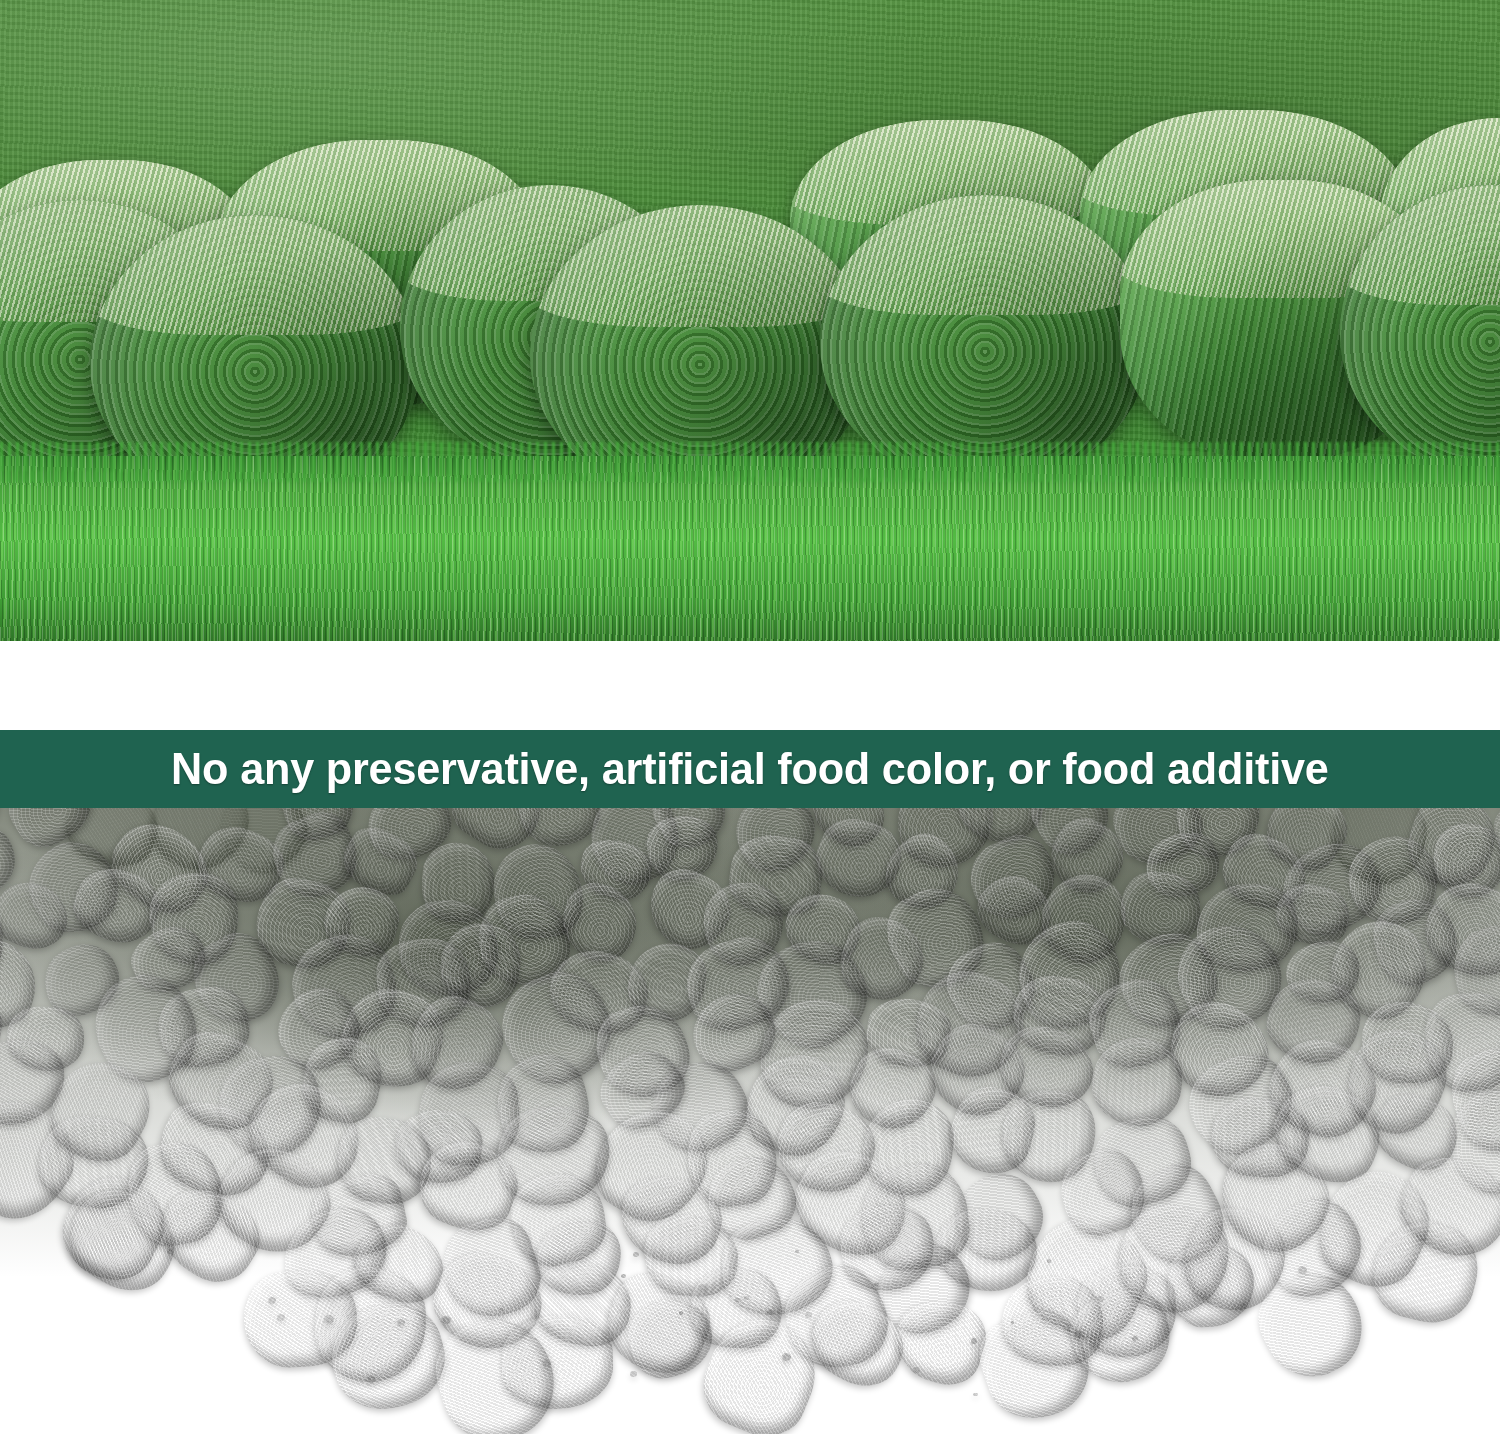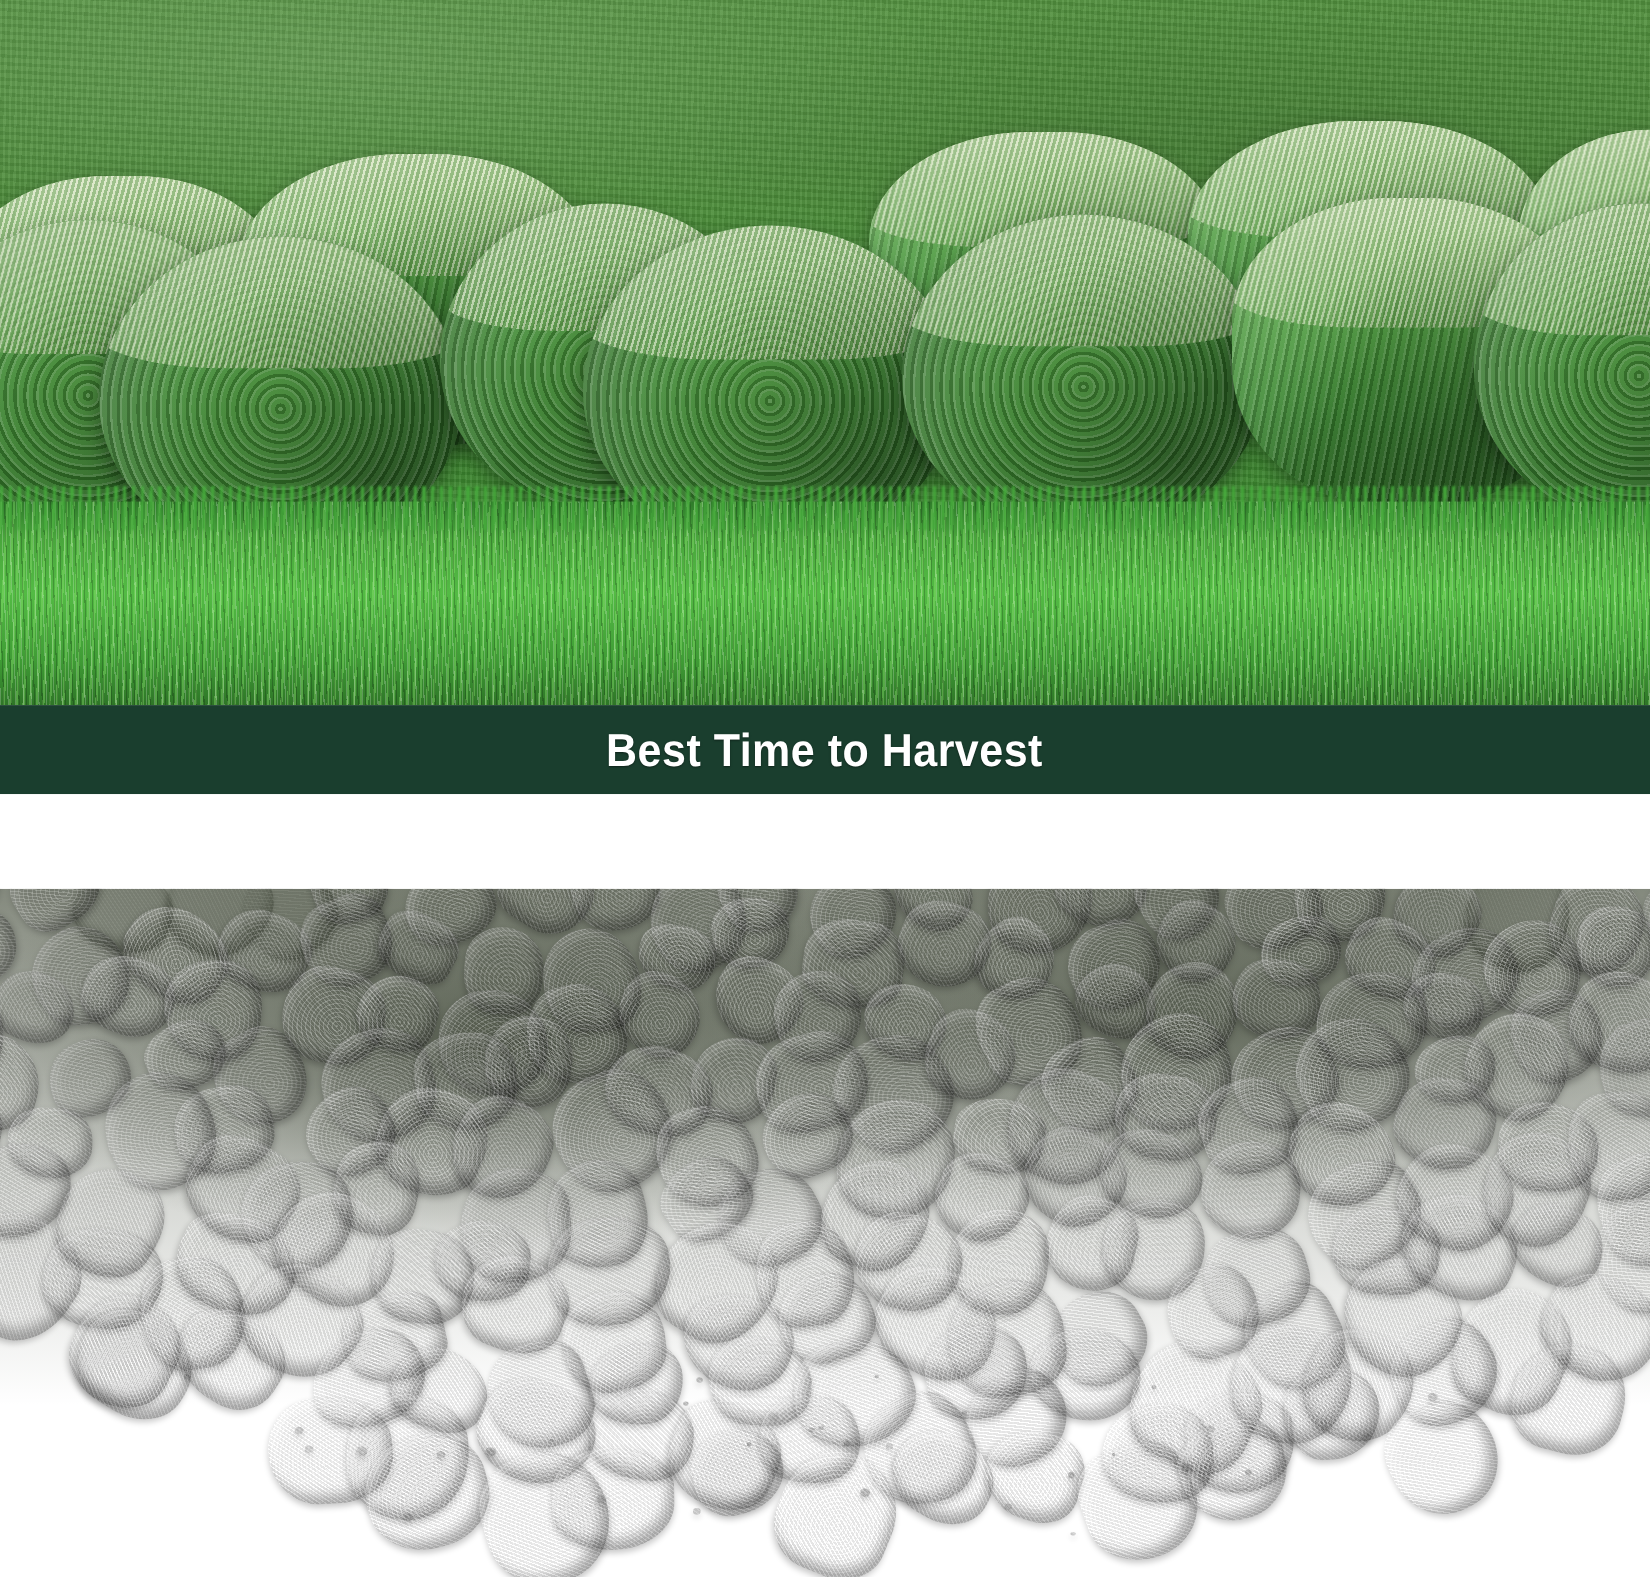--- a/index.html
+++ b/index.html
@@ -269,26 +269,26 @@
       </div>
     <div class="bale" style="left:1340px; top:185px; width:300px; height:285px;">
         <div class="face"></div>
         <div class="top"></div>
         <div class="sheen"></div>
       </div>
 
     <div class="hay-grass"></div>
   </div>
 
-  <div class="banner-dark">
-    <span class="txt">Best Time to Harvest</span>
+
+  <div class="sep-white"></div>
+
+  <div class="banner-mid">
+    <span class="txt">No any preservative, artificial food color, or food additive</span>
   </div>
-
-  <div class="sep-white"></div>
-
 
   <div class="photo-pellets">
     <div class="pellet-bed" id="pellet-bed">
         <div class="pellet" style="left: -74.1px; top: -29.4px; width: 74.1px; height: 60.4px; transform: rotate(-34.7deg); filter: brightness(0.825); z-index: 4; border-radius: 45.2282% 57.9043% 57.4265% 50.8987% / 42.2285% 42.2831% 54.4558% 40.9573%;"></div>
         <div class="pellet" style="left: 10.4px; top: -35.9px; width: 80.5px; height: 69.7px; transform: rotate(-32deg); filter: brightness(0.869); z-index: 1; border-radius: 53.1428% 60.28% 52.8322% 41.7482% / 44.9105% 57.2261% 51.1174% 44.1019%;"></div>
         <div class="pellet" style="left: 68.1px; top: -18.2px; width: 89.3px; height: 74.8px; transform: rotate(19.1deg); filter: brightness(0.87); z-index: 0; border-radius: 55.4726% 51.9778% 56.6046% 44.9601% / 61.553% 44.5693% 42.7866% 41.1146%;"></div>
         <div class="pellet" style="left: 152.7px; top: -31.1px; width: 92.5px; height: 93.1px; transform: rotate(27.2deg); filter: brightness(0.868); z-index: 0; border-radius: 42.8228% 42.0628% 50.0076% 42.6107% / 43.7427% 41.5815% 59.2682% 47.9725%;"></div>
         <div class="pellet" style="left: 224.2px; top: -21.4px; width: 79.6px; height: 83.3px; transform: rotate(-33.5deg); filter: brightness(0.958); z-index: 0; border-radius: 56.485% 61.5368% 61.159% 43.7294% / 45.4629% 49.461% 40.3143% 44.0232%;"></div>
         <div class="pellet" style="left: 282.8px; top: -35.3px; width: 69.5px; height: 64.6px; transform: rotate(-16deg); filter: brightness(0.838); z-index: 4; border-radius: 51.4336% 42.2968% 47.3133% 43.5121% / 46.4195% 57.4568% 60.0971% 53.3476%;"></div>
         <div class="pellet" style="left: 367.6px; top: -16.7px; width: 83.1px; height: 67px; transform: rotate(-20.7deg); filter: brightness(0.926); z-index: 1; border-radius: 42.0956% 47.8426% 53.4592% 55.2348% / 58.7694% 40.0085% 48.3937% 56.2094%;"></div>

